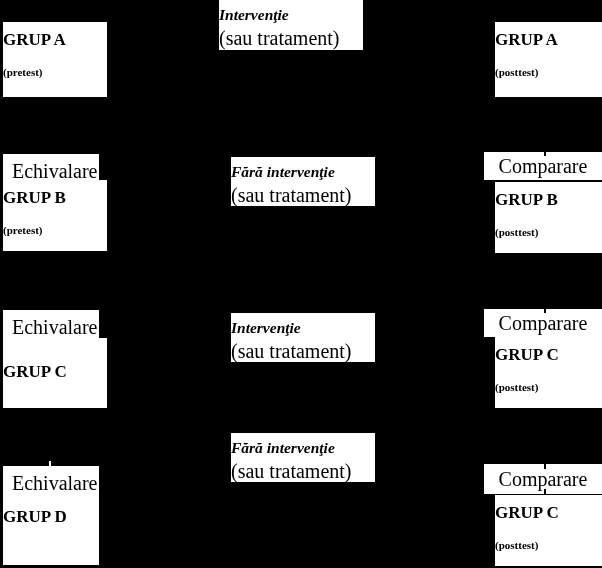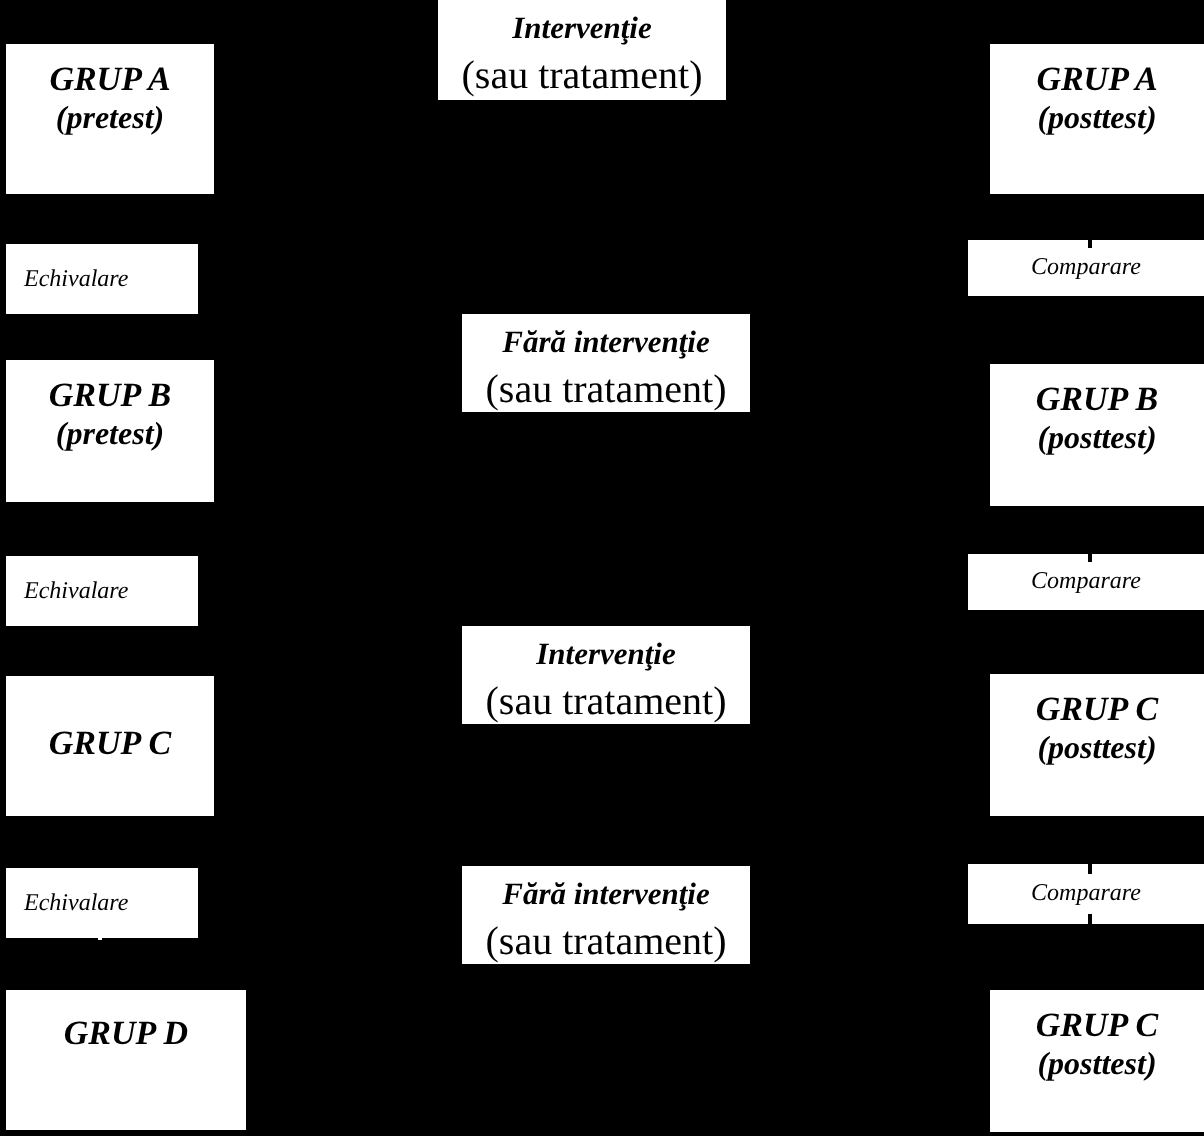--- a/index.html
+++ b/index.html
@@ -13,35 +13,34 @@
     height: 568px;
     background: #000000;
     overflow: hidden;
     font-family: "Liberation Serif", "DejaVu Serif", serif;
   }
   .box {
     position: absolute;
     background: #ffffff;
     color: #000000;
     box-sizing: border-box;
-    text-align: center;
+    text-align: left;
     line-height: 1.15;
     overflow: hidden;
   }
   
   .group {
     font-weight: bold;
     font-size: 17px;
     padding-top: 8px;
-    font-style: italic;
   }
   .group .l2 {
     display: block;
-    font-size: 16px;
-    margin-top: 1px;
+    font-size: 11px;
+    margin-top: 16px;
   }
   
   .treat {
     font-size: 15px;
     padding-top: 6px;
   }
   .treat .l1 {
     display: block;
     font-style: italic;
     font-weight: bold;
@@ -52,25 +51,25 @@
   }
   .treat .l2 {
     display: block;
     font-style: normal;
     font-weight: normal;
     font-size: 20px;
     margin-top: 3px;
   }
   
   .label {
-    font-style: italic;
-    font-size: 12px;
+    font-size: 20px;
     display: flex;
     align-items: center;
     justify-content: center;
+    margin-top: 32px;
   }
   .label.left { justify-content: flex-start; padding-left: 9px; }
   
   .conn {
     position: absolute;
     background: #ffffff;
   }
   .conn.dark { background: #000000; }
 </style>
 </head>
@@ -98,21 +97,21 @@
 
   <div class="box group" style="left:3px; top:338px; width:104px; height:70px; padding-top:24px;">
     <span>GRUP C</span>
   </div>
 
   <div class="box label left" style="left:3px; top:434px; width:96px; height:35px;">
     <span>Echivalare</span>
   </div>
   <div class="conn" style="left:49px; top:461px; width:2px; height:9px;"></div>
 
-  <div class="box group" style="left:3px; top:495px; width:120px; height:70px; padding-top:12px;">
+  <div class="box group" style="left:3px; top:495px; width:96px; height:70px; padding-top:12px;">
     <span>GRUP D</span>
   </div>
 
   <div class="box treat" style="left:219px; top:0px; width:144px; height:50px;">
     <span class="l1">Intervenţie</span>
     <span class="l2">(sau tratament)</span>
   </div>
 
   <div class="box treat" style="left:231px; top:157px; width:144px; height:49px;">
     <span class="l1 plain">Fără intervenţie</span>

